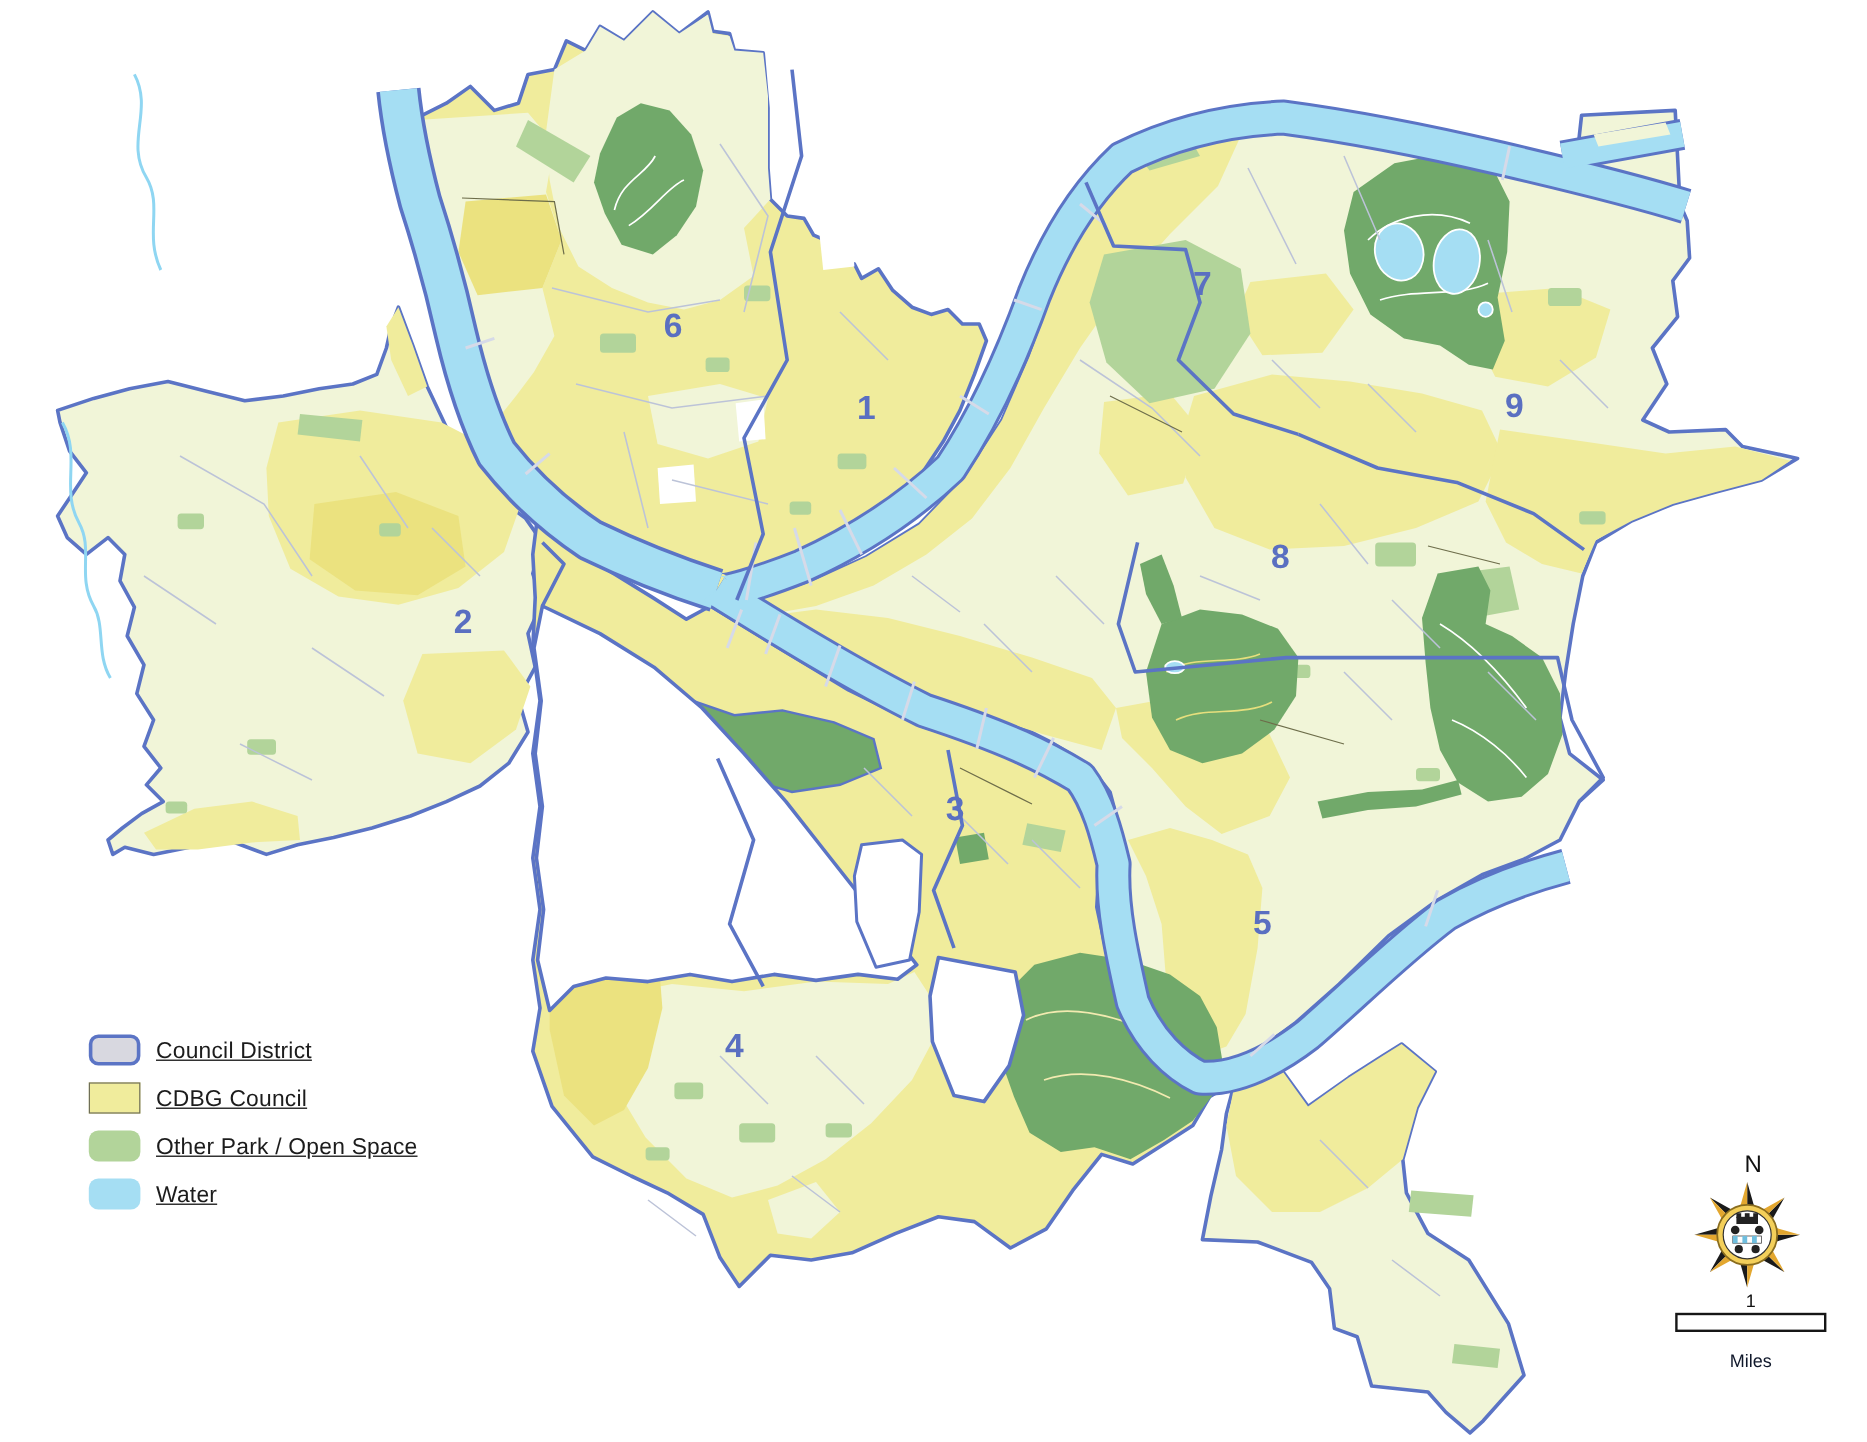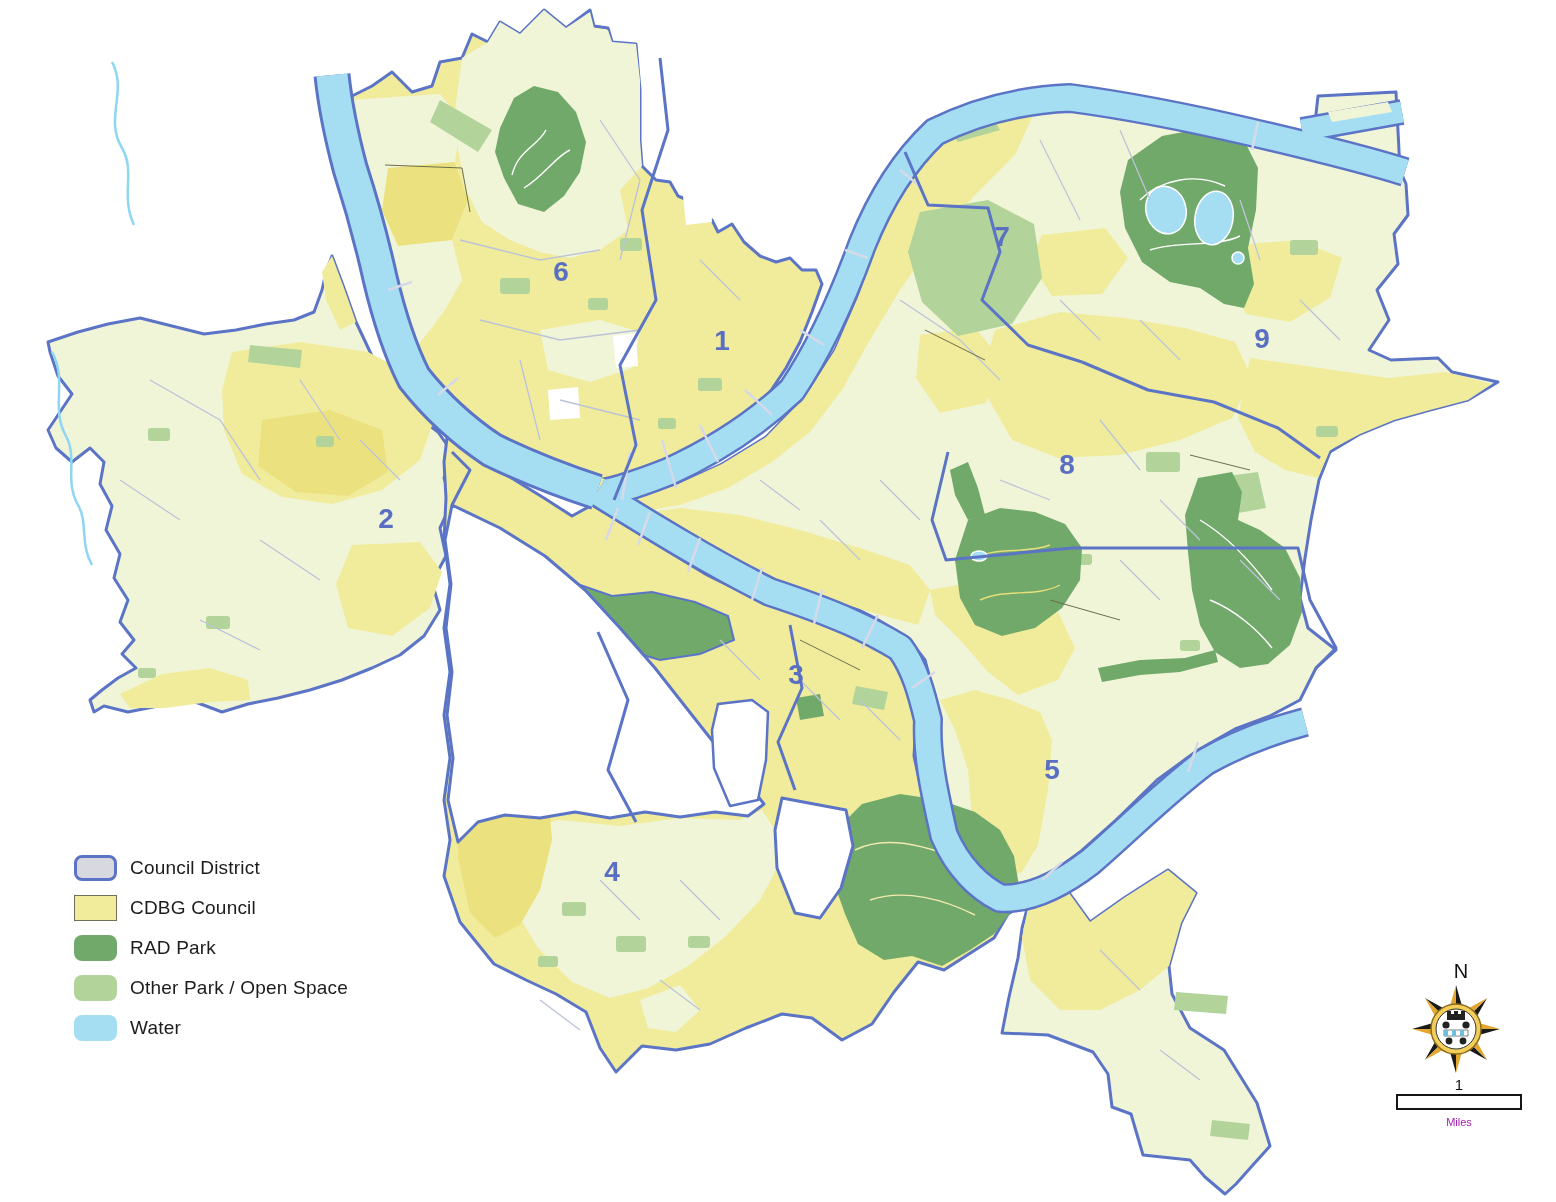--- a/index.html
+++ b/index.html
@@ -4,30 +4,30 @@
 <style>
   html,body{margin:0;padding:0;background:#ffffff;}
   .canvas{
     position:relative;width:1556px;height:1202px;background:#ffffff;
     overflow:hidden;font-family:"Liberation Sans",sans-serif;
   }
   svg{display:block;}
   .map-svg{position:absolute;left:0;top:0;}
   
   .legend{position:absolute;left:74px;top:848px;z-index:5;}
-  .legend-row{display:flex;align-items:center;height:40px;}
+  .legend-row{display:flex;align-items:flex-end;height:40px;text-decoration:underline;}
   .legend-swatch{width:43px;height:26px;margin-right:13px;box-sizing:border-box;flex:0 0 auto;}
   .legend-label{font-size:19px;color:#1c1c1c;letter-spacing:.2px;white-space:nowrap;}
   
   .compass{position:absolute;left:1408px;top:960px;width:106px;text-align:center;z-index:5;}
   .compass .north{font-size:20px;color:#111;font-weight:400;margin-bottom:0px;}
   .scalebar{position:absolute;left:1396px;top:1076px;width:126px;text-align:center;z-index:5;}
   .scalebar .value{font-size:15px;color:#111;height:18px;}
   .scalebar .bar{height:12px;border:2px solid #161616;background:#ffffff;}
-  .scalebar .unit{font-size:11px;color:#a21caf;margin-top:6px;}
+  .scalebar .unit{font-size:15px;color:#0f172a;margin-top:16px;}
   .district-label{font-weight:bold;font-size:28px;fill:#5a6fc1;text-anchor:middle;}
 </style>
 </head>
 <body>
 
 <div class="canvas">
 
   <svg class="map-svg" width="1556" height="1202" viewBox="0 0 1556 1202">
 
     <g stroke="#5b74c5" stroke-width="3" stroke-linejoin="round">
@@ -219,24 +219,20 @@
         <span class="legend-swatch" style="background: rgb(216, 216, 224); border: 3px solid rgb(91, 116, 197); border-radius: 8px;"></span>
         <span class="legend-label">Council District</span>
       </div>
 
       <div class="legend-row">
         <span class="legend-swatch" style="background: rgb(240, 236, 156); border: 1.5px solid rgb(111, 111, 88); border-radius: 0px;"></span>
         <span class="legend-label">CDBG Council</span>
       </div>
 
 
-      <div class="legend-row">
-        <span class="legend-swatch" style="background: rgb(113, 169, 106); border: none; border-radius: 8px;"></span>
-        <span class="legend-label">RAD Park</span>
-      </div>
 
       <div class="legend-row">
         <span class="legend-swatch" style="background: rgb(178, 212, 154); border: none; border-radius: 8px;"></span>
         <span class="legend-label">Other Park / Open Space</span>
       </div>
 
       <div class="legend-row">
         <span class="legend-swatch" style="background: rgb(165, 222, 243); border: none; border-radius: 8px;"></span>
         <span class="legend-label">Water</span>
       </div>

